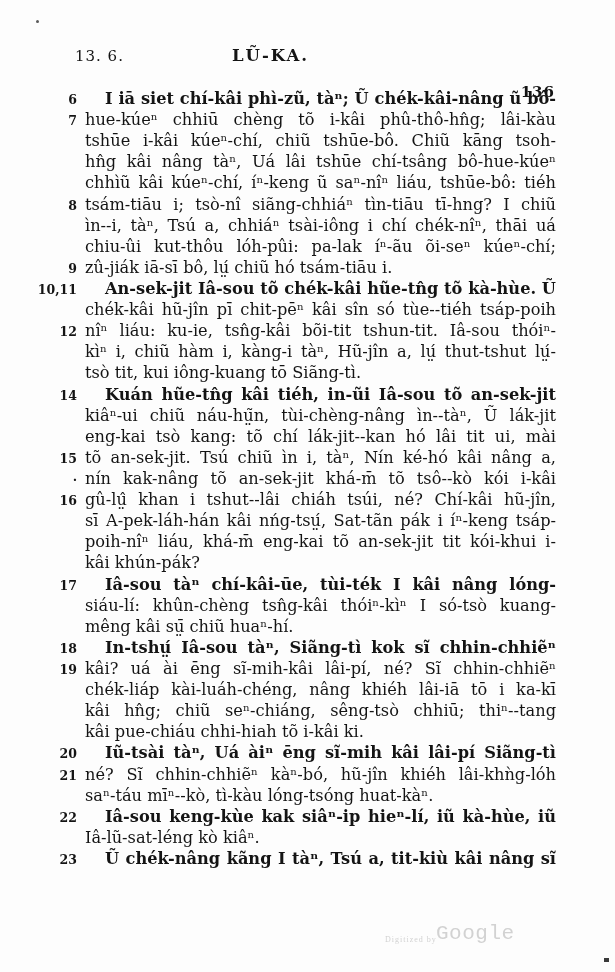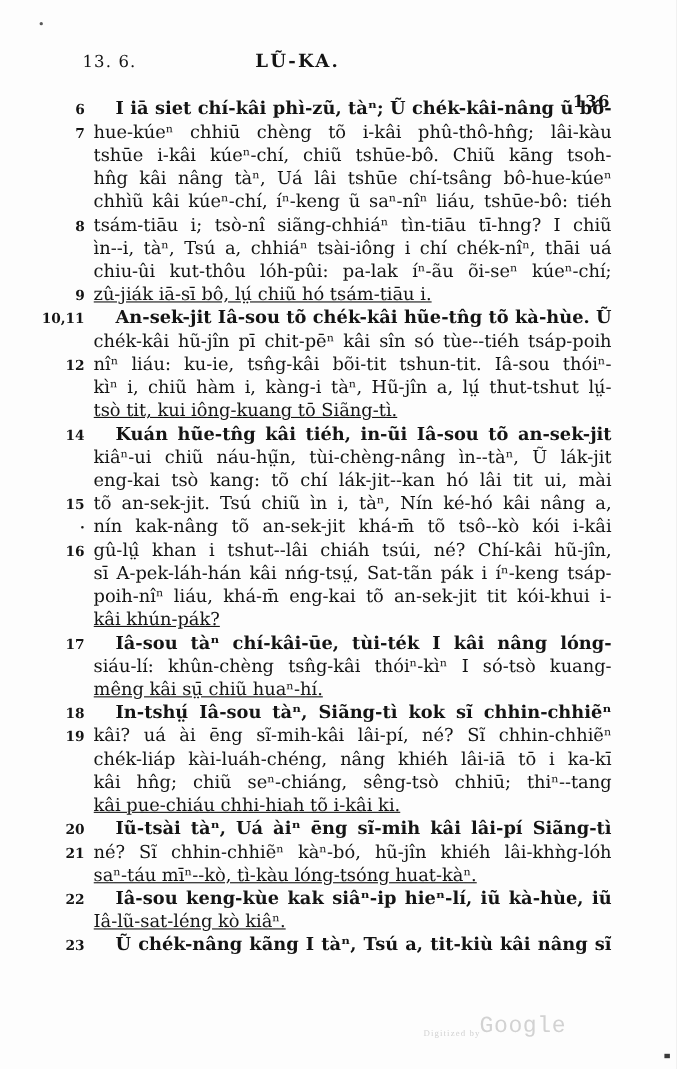--- a/index.html
+++ b/index.html
@@ -43,21 +43,20 @@
   .line .ltext{
     display:block;width:471px;
     text-align:justify;
     text-align-last:justify;
     white-space:normal;
     overflow:hidden;height:21.12px;
   }
   .line.short .ltext{
     text-align:left;
     text-align-last:left;
-    text-decoration:underline;
   }
   .line.indent .ltext{
     text-indent:20px;
     font-weight:bold;
   }
   
   .watermark{position:absolute;left:385px;top:924px;width:160px;height:30px;}
   .wm-prefix{
     position:absolute;left:0px;top:11px;
     font-family:Liberation Serif, serif;

